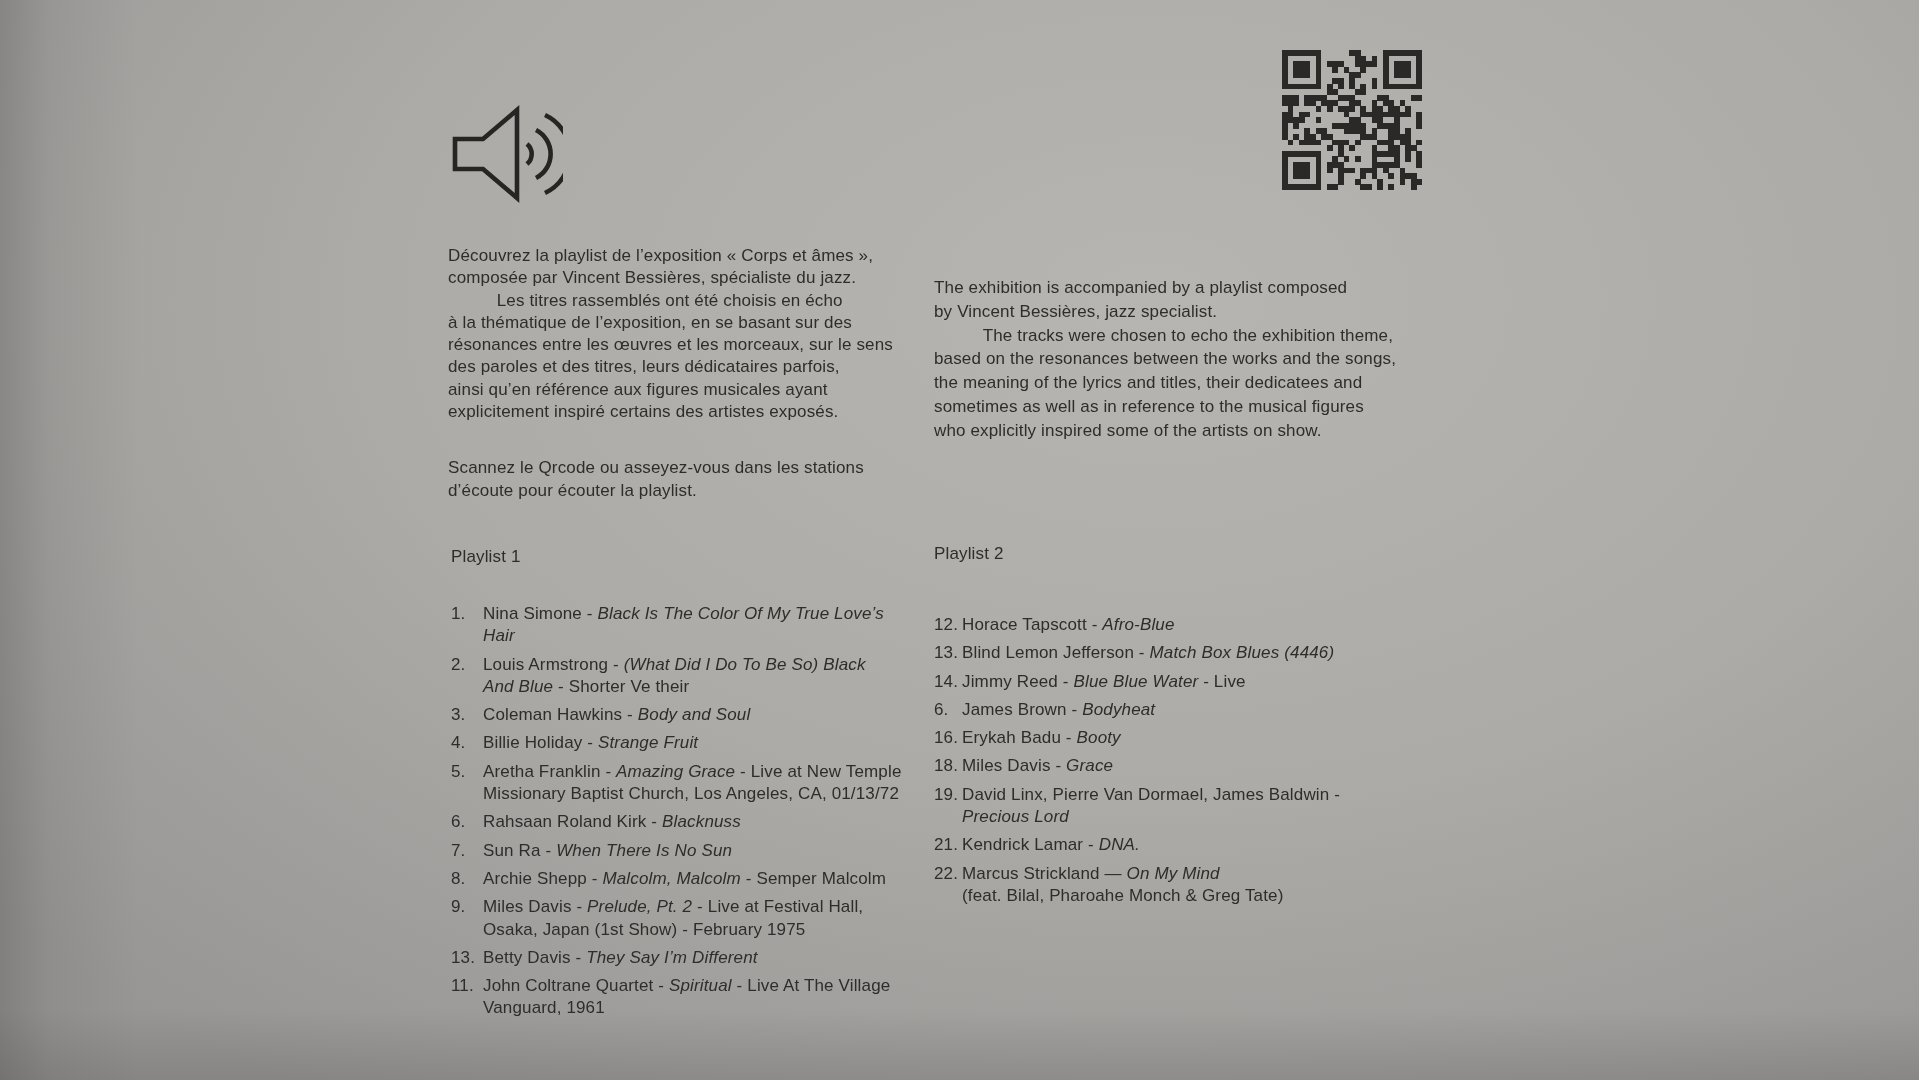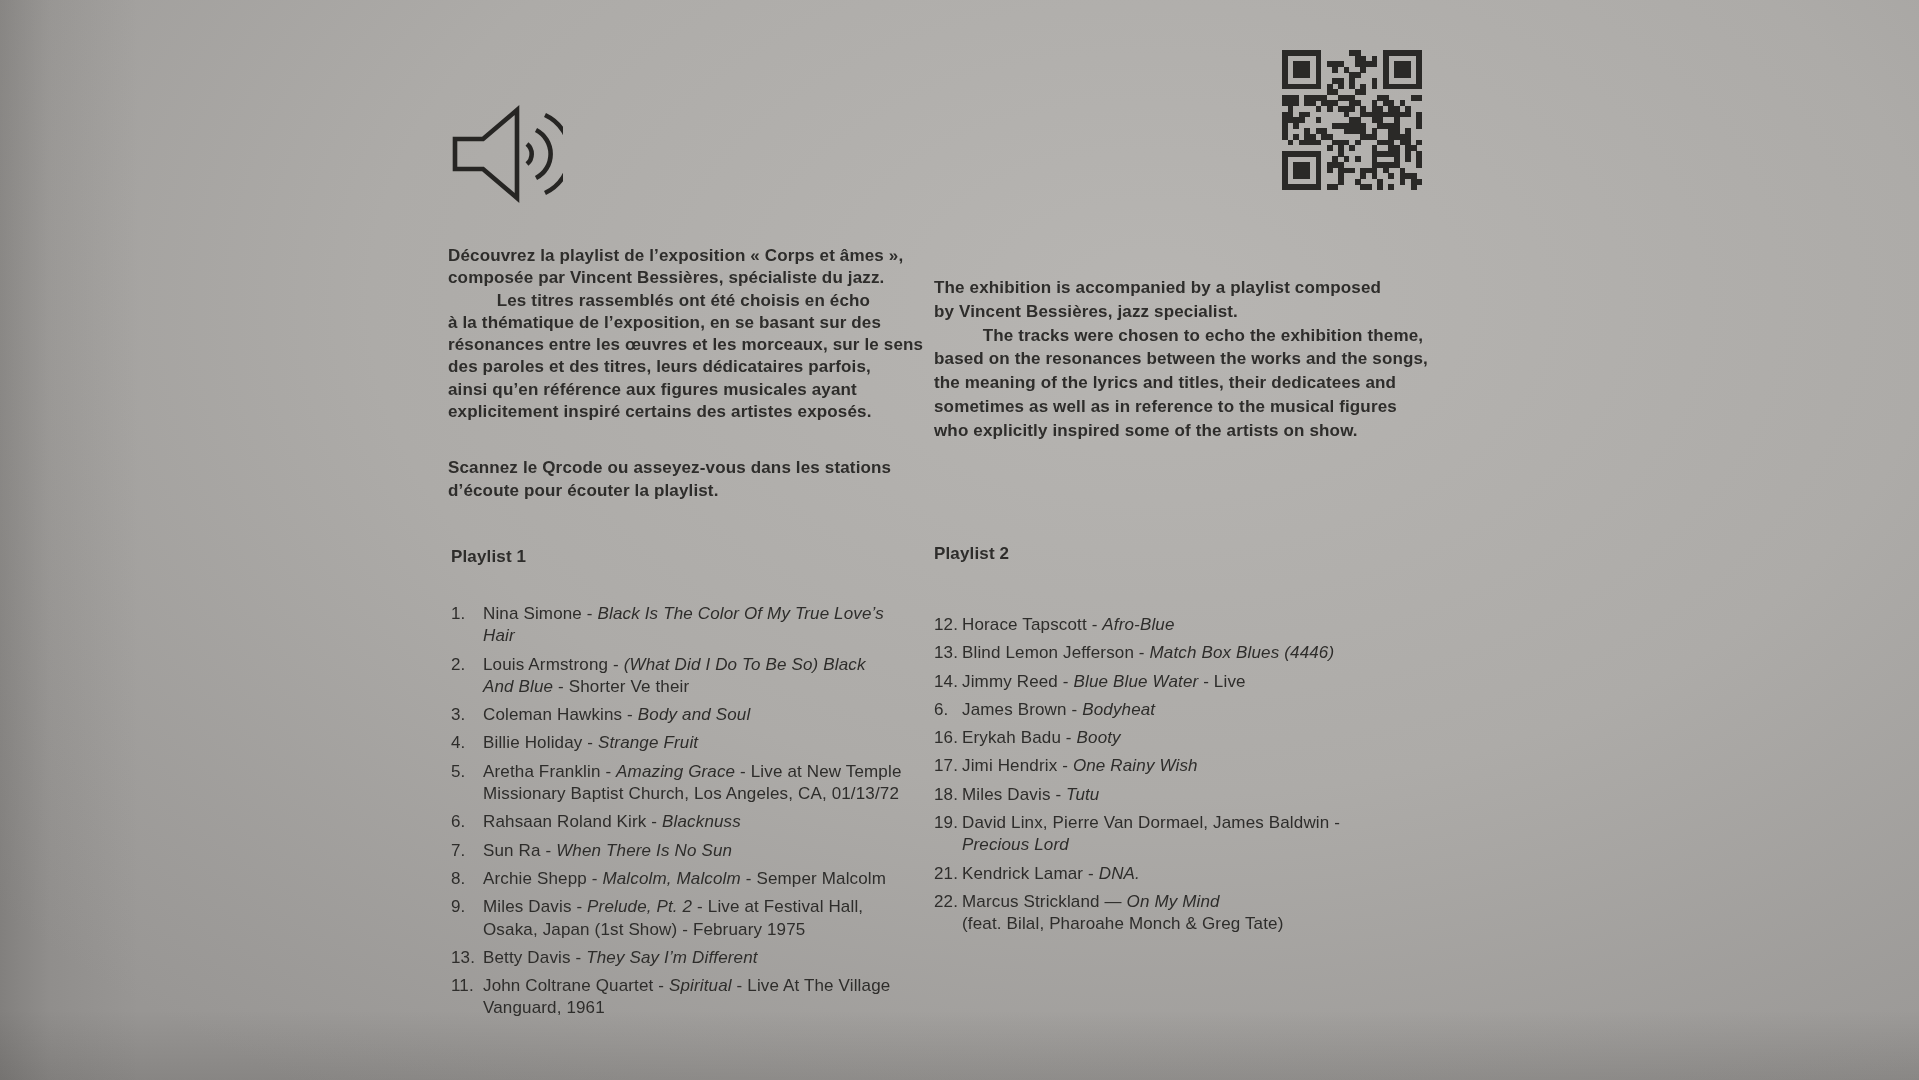--- a/index.html
+++ b/index.html
@@ -15,31 +15,31 @@
   }
   .panel{position:absolute;inset:0;}
   
   .speaker{position:absolute;left:447px;top:103px;width:116px;height:102px;}
   .speaker svg{width:100%;height:100%;display:block;}
   .speaker path{stroke:#262523;stroke-width:4.6;fill:none;}
   
   .qr{position:absolute;left:1282px;top:50px;width:140px;height:140px;}
   .qr svg{width:100%;height:100%;display:block;}
   
-  .col{position:absolute;font-size:17px;letter-spacing:0.15px;font-weight:bold;}
+  .col{position:absolute;font-size:17px;letter-spacing:0.15px;}
   .col-fr{left:448px;top:245px;width:520px;line-height:22.3px;}
   .col-en{left:934px;top:238px;width:530px;line-height:23.8px;margin-top:38px;}
   .para{white-space:pre-line;margin:0;}
   .col-fr .para2{margin-top:34px;}
   .col-en .para2{margin-top:27px;}
   
   .playlist{position:absolute;font-size:17px;letter-spacing:0.15px;}
   .pl1{left:451px;top:547px;width:490px;}
   .pl2{left:934px;top:544px;width:520px;}
-  .pl-title{margin:0;font-size:17px;font-weight:700;}
+  .pl-title{margin:0;font-size:17px;font-weight:400;}
   .pl1 .tracks{margin-top:36px;}
   .pl2 .tracks{margin-top:50px;}
   .tracks{display:flex;flex-direction:column;row-gap:6px;list-style:none;padding:0;}
   .tracks{margin-bottom:0;}
   .track{display:flex;line-height:22.3px;}
   .track .num{flex:0 0 auto;}
   .pl1 .num{width:32px;}
   .pl2 .num{width:28px;}
   .track .text{flex:1 1 auto;white-space:pre-line;}
   .track .text i{font-style:italic;}
@@ -481,28 +481,24 @@
   <li class="track">
     <span class="num">6.</span>
     <span class="text"><span>James Brown - </span><i>Bodyheat</i><span></span></span>
   </li>
 
   <li class="track">
     <span class="num">16.</span>
     <span class="text"><span>Erykah Badu - </span><i>Booty</i><span></span></span>
   </li>
 
-  <li class="track">
-    <span class="num">17.</span>
-    <span class="text"><span>Jimi Hendrix - </span><i>One Rainy Wish</i><span></span></span>
-  </li>
 
   <li class="track">
     <span class="num">18.</span>
-    <span class="text"><span>Miles Davis - </span><i>Tutu</i><span></span></span>
+    <span class="text"><span>Miles Davis - </span><i>Grace</i><span></span></span>
   </li>
 
   <li class="track">
     <span class="num">19.</span>
     <span class="text"><span>David Linx, Pierre Van Dormael, James Baldwin -
 </span><i>Precious Lord</i><span></span></span>
   </li>
 
 
   <li class="track">

